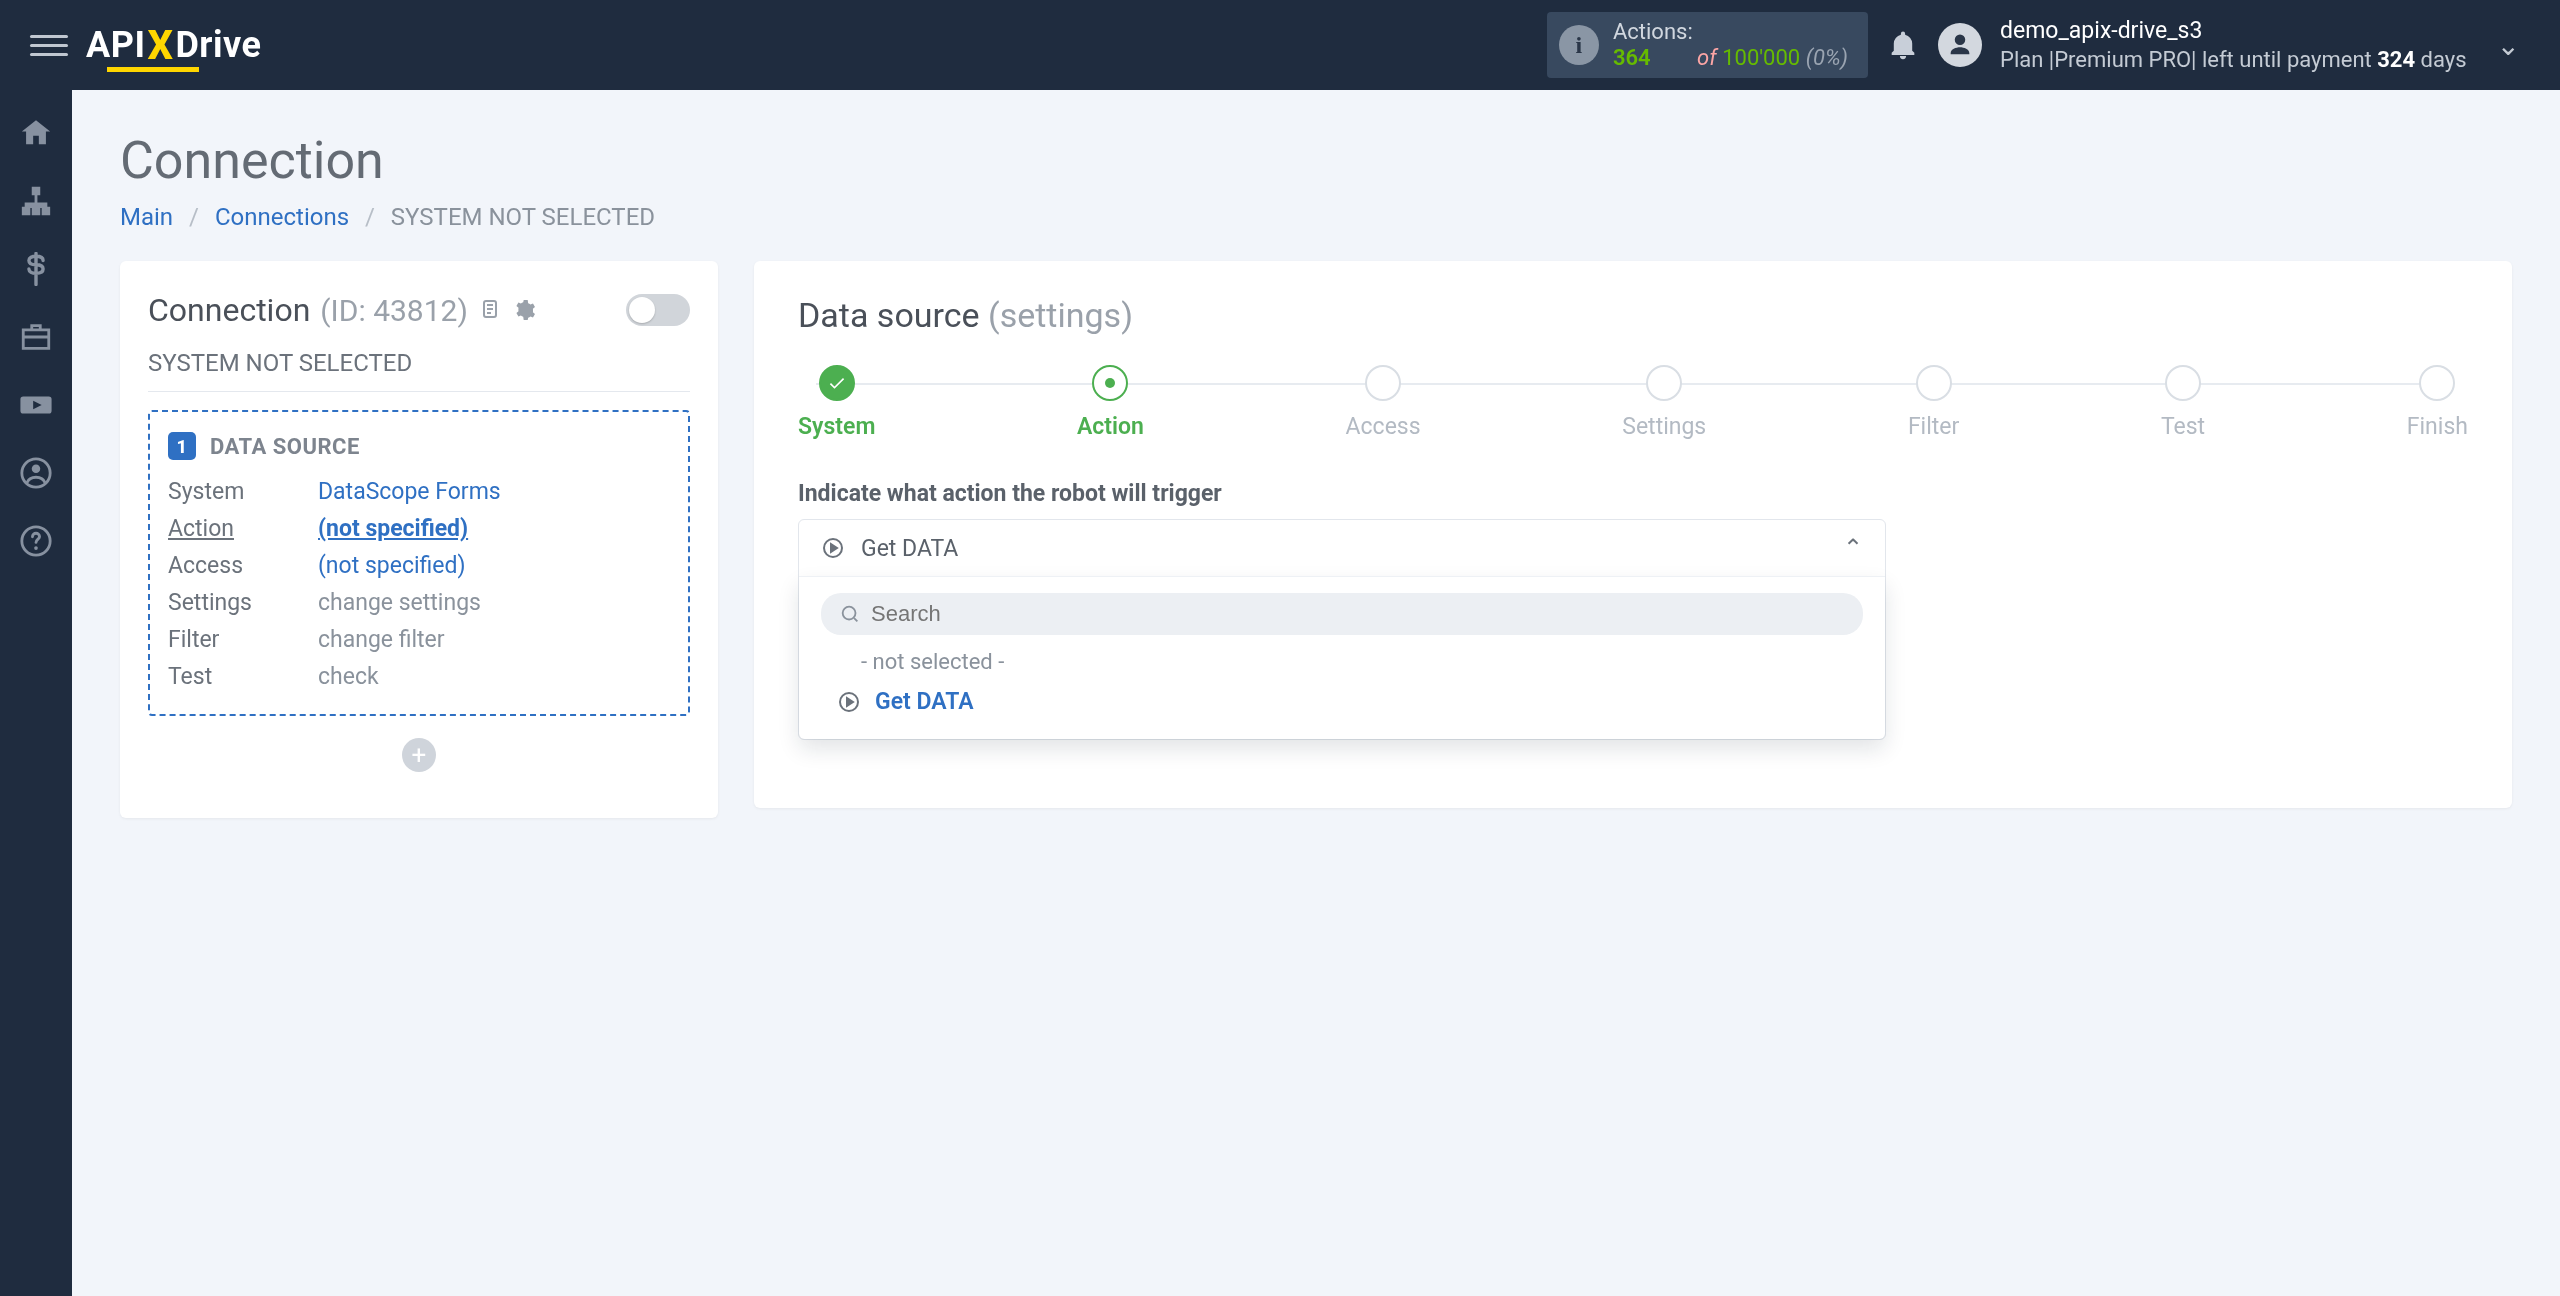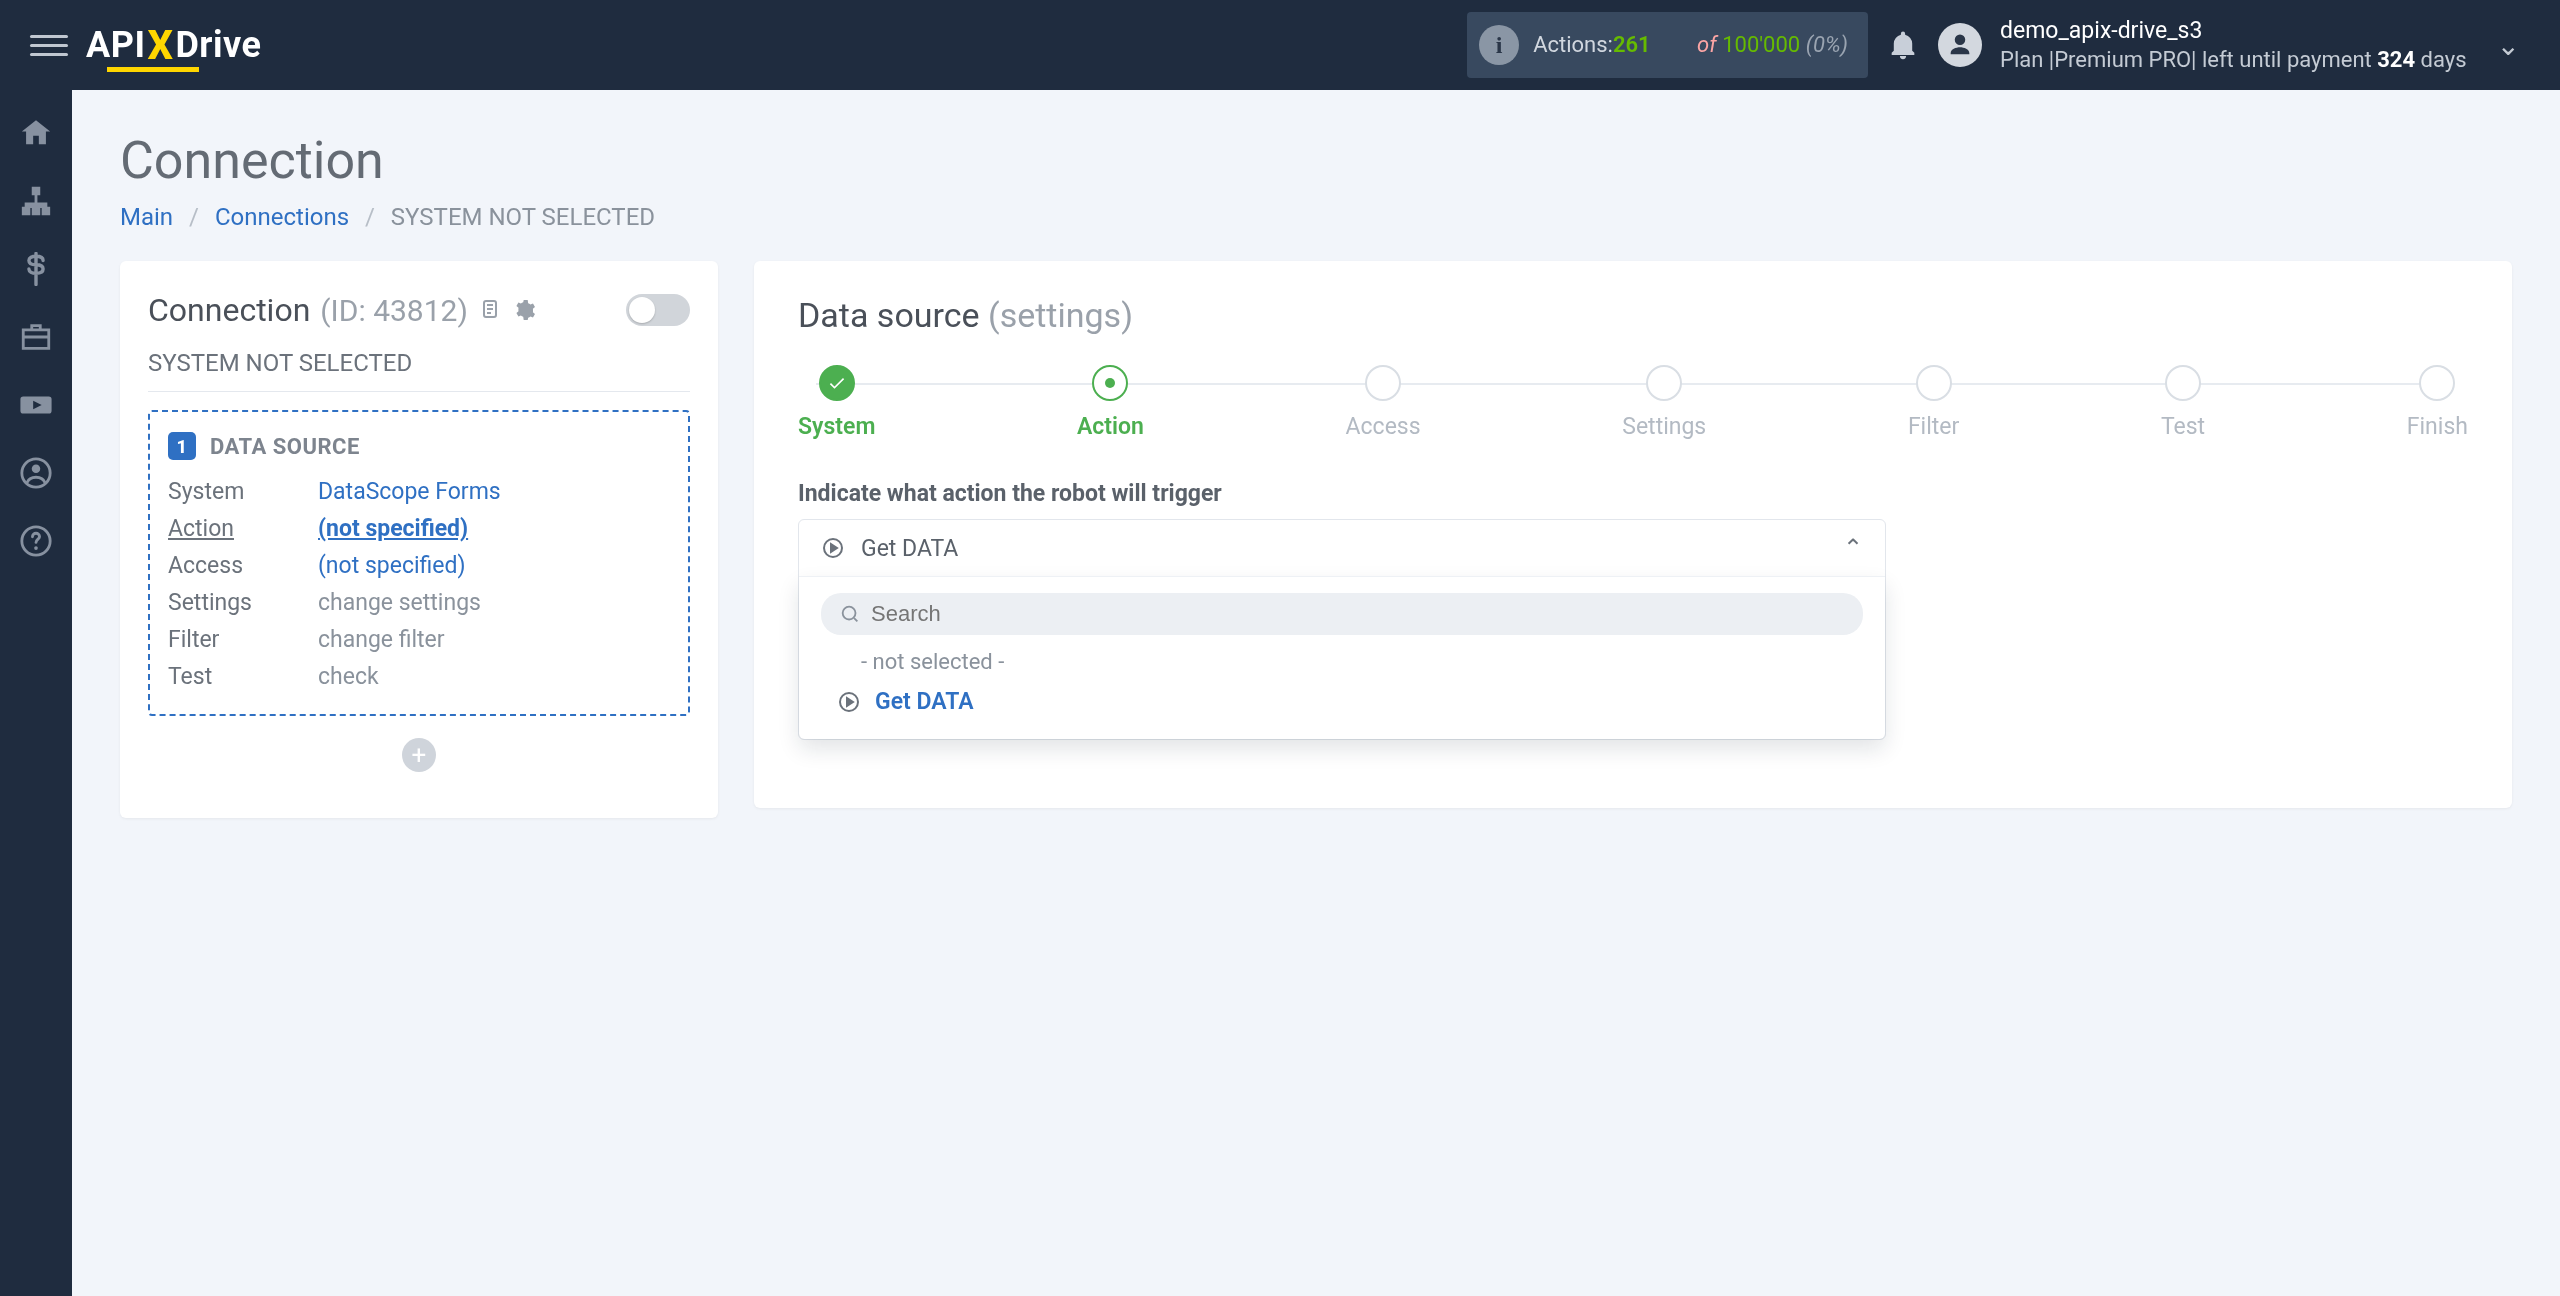--- a/index.html
+++ b/index.html
@@ -10,21 +10,21 @@
   .hamburger span{ display:block; height:3px; background:#c0c7d1; border-radius:2px;}
   .logo{ display:flex; align-items:center; font-weight:700; font-size:36px; color:#fff; letter-spacing:.5px;}
   .logo .api{ color:#fff; }
   .logo .xwrap{ position:relative; margin:0 2px;}
   .logo .x{ color:#ffd600; font-weight:800; font-size:40px;}
   .logo .underline{ position:absolute; left:-40px; bottom:-3px; width:92px; height:5px; background:#ffd600;}
   .logo .drive{ color:#fff; }
   .top-right{ margin-left:auto; display:flex; align-items:center; gap:18px; height:100%;}
   .actions-chip{ background:#38495f; border-radius:4px; padding:6px 20px 6px 12px; display:flex; align-items:center; gap:14px; color:#d1d7df; height:66px;}
   .actions-chip .info-icon{ width:40px; height:40px; border-radius:50%; background:#8a96a5; color:#2a3648; display:flex; align-items:center; justify-content:center; font-weight:900; font-family:Georgia,serif; font-size:24px;}
-  .actions-chip .lines{ display:flex; flex-direction:row; line-height:1.2; font-size:22px;}
+  .actions-chip .lines{ display:flex; flex-direction:column; line-height:1.2; font-size:22px;}
   .actions-chip .line2 .used{ color:#66bb00; font-weight:600;}
   .actions-chip .line2 .of{ font-style:italic; color:#fca5a5;margin-left:41px;}
   .actions-chip .line2 .total{ color:#66bb00;}
   .actions-chip .line2 .pct{ color:#9aa4b1; font-style:italic;}
   .bell{ width:34px; height:34px; color:#c8cfd9;}
   .avatar{ width:44px; height:44px; border-radius:50%; background:#d3d8df; display:flex; align-items:center; justify-content:center;}
   .avatar svg{ width:28px; height:28px; fill:#2a3648;}
   .user-block{ display:flex; flex-direction:column; line-height:1.25; font-size:23px;}
   .user-block .name{ color:#fff;}
   .user-block .plan{ color:#c4cbd4; font-size:22px;}
@@ -104,21 +104,21 @@
     <span class="xwrap"><span class="x">X</span><span class="underline"></span></span>
     <span class="drive">Drive</span>
   </div>
 
   <div class="top-right">
     <div class="actions-chip">
       <div class="info-icon">i</div>
       <div class="lines">
         <div>Actions:</div>
         <div class="line2">
-          <span class="used">261</span>
+          <span class="used">364</span>
           <span class="of">of</span>
           <span class="total">100'000</span>
           <span class="pct">(0%)</span>
         </div>
       </div>
     </div>
 
     <svg class="bell" viewBox="0 0 24 24" fill="currentColor">
         <path d="M12 22a2.2 2.2 0 0 0 2.2-2.2H9.8A2.2 2.2 0 0 0 12 22Zm6.5-6V11a6.5 6.5 0 0 0-5-6.32V4a1.5 1.5 0 0 0-3 0v.68A6.5 6.5 0 0 0 5.5 11v5L4 17.5V19h16v-1.5Z"></path>
       </svg>

